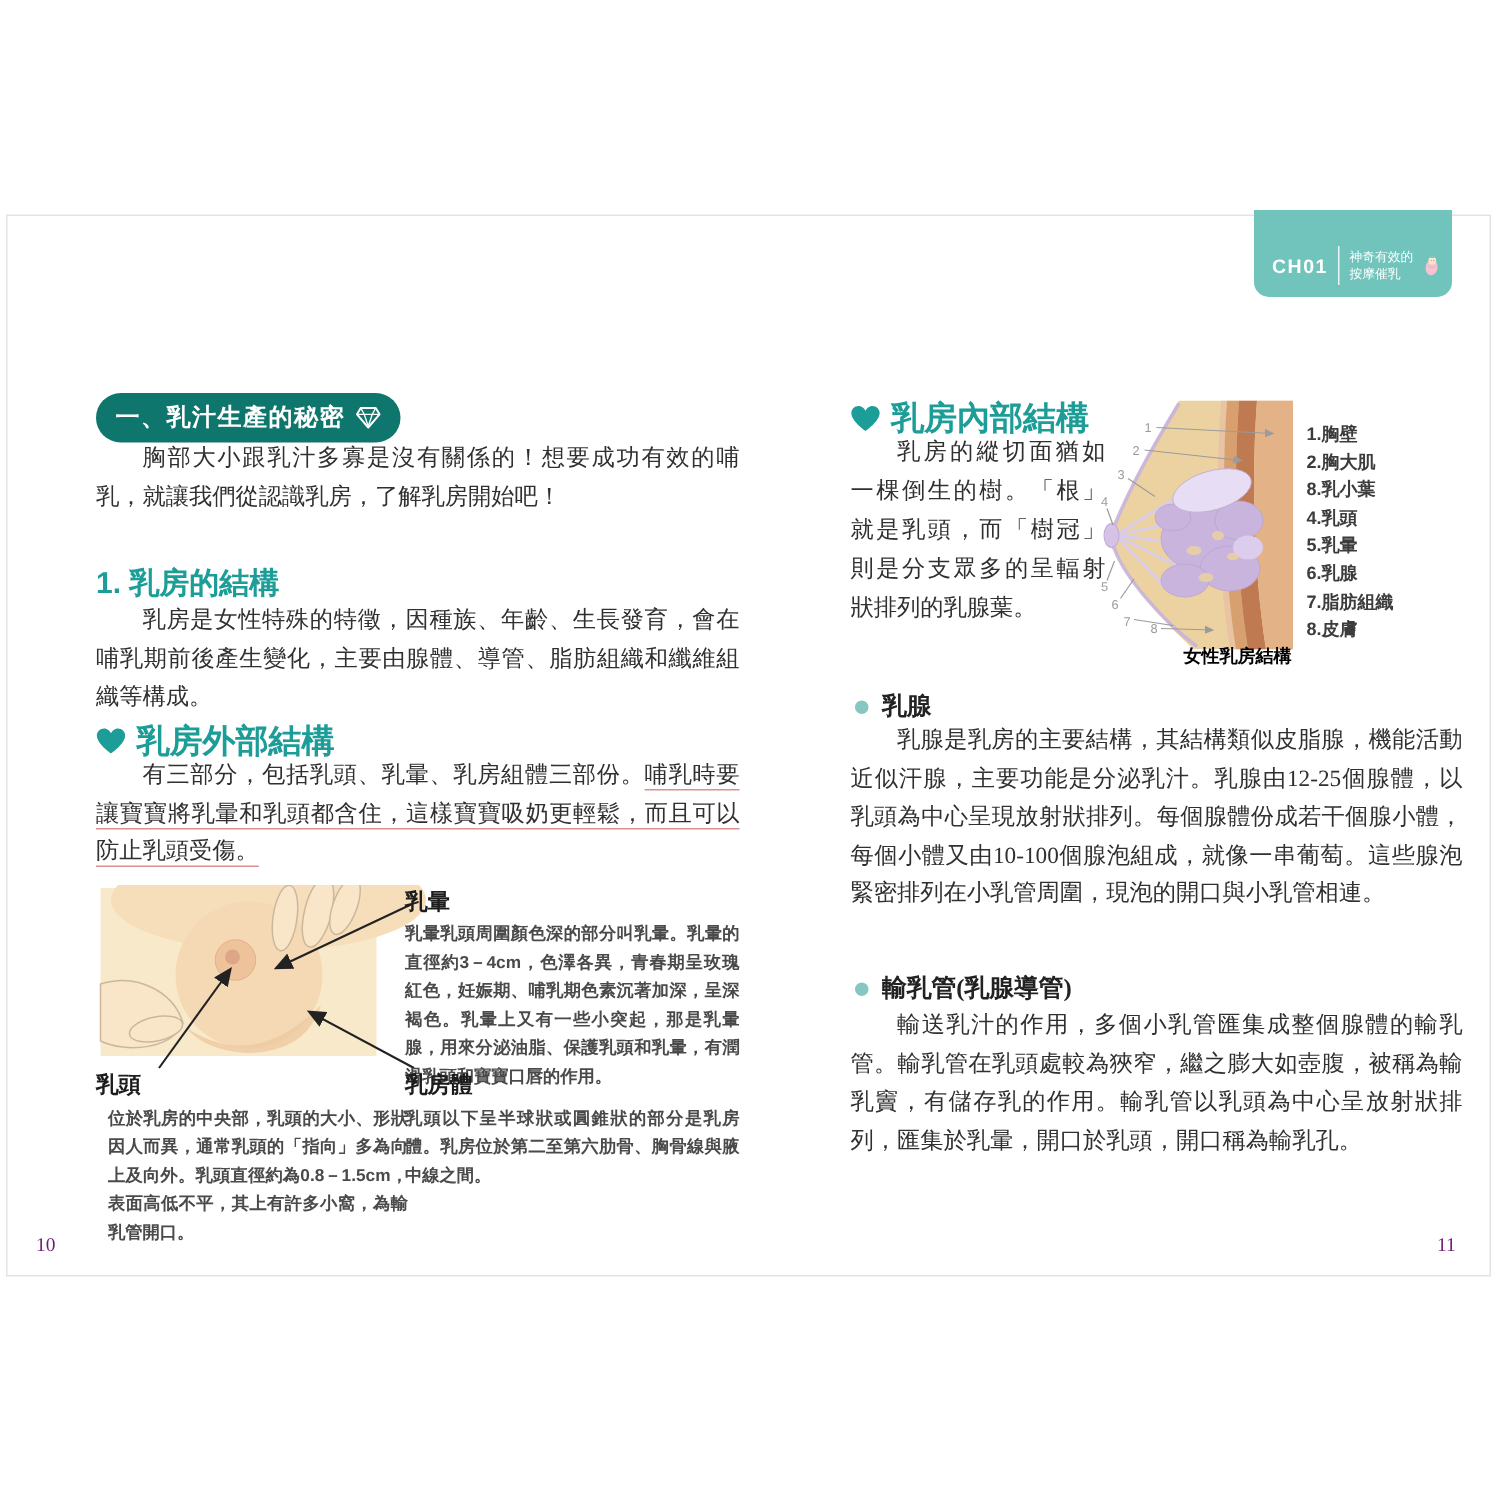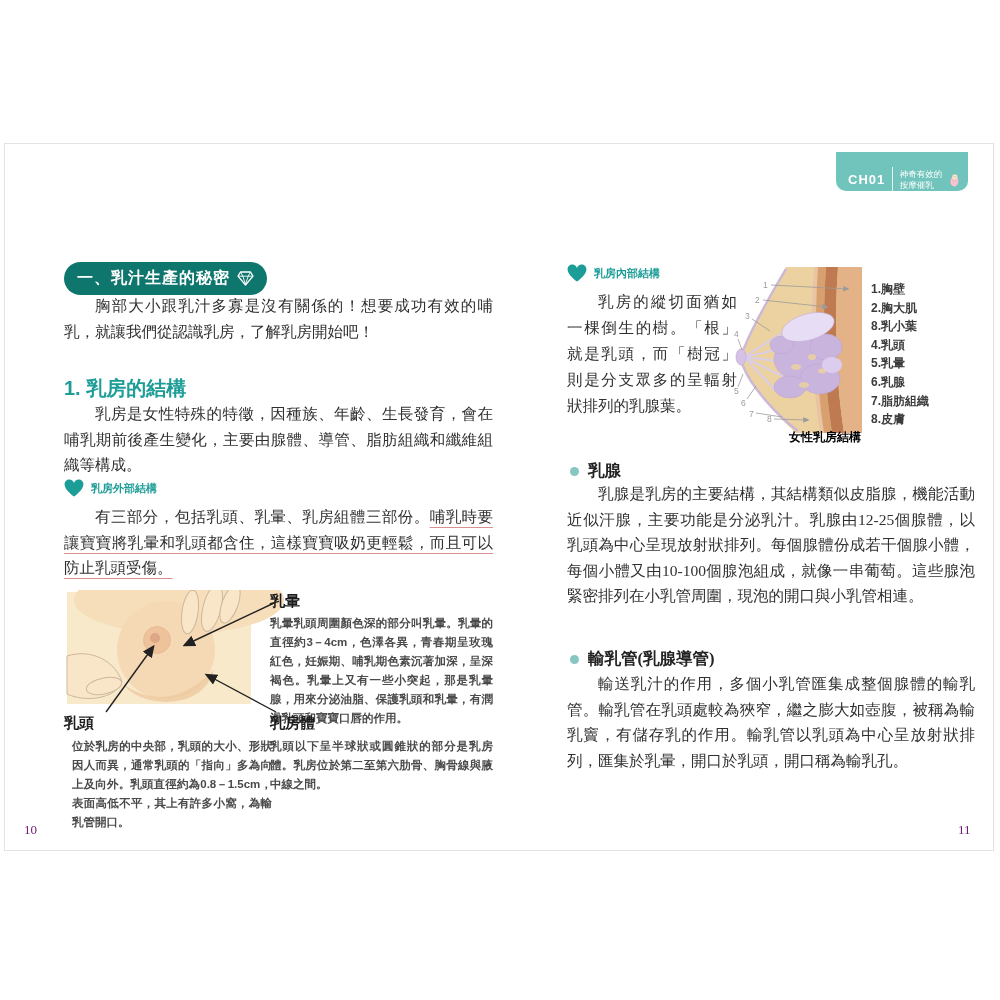--- a/index.html
+++ b/index.html
@@ -2,36 +2,36 @@
 <html><head>
 <meta charset="utf-8">
 <style>
   html,body{margin:0;padding:0;background:#ffffff;}
   body{width:1000px;height:1000px;position:relative;overflow:hidden;
        font-family:"Liberation Sans","DejaVu Sans",sans-serif;color:#303030;}
   .spread{position:absolute;left:4px;top:143px;width:990px;height:708px;
           background:#fff;border:1px solid #e3e3e3;box-sizing:border-box;}
   .abs{position:absolute;}
   
-  .tab{position:absolute;left:836px;top:152px;width:132px;height:39px;
+  .tab{position:absolute;left:836px;top:140px;width:132px;height:58px;
        background:#70c4bb;border-radius:0 0 10px 10px;display:flex;
        align-items:center;padding:16px 8px 0 12px;box-sizing:border-box;gap:7px;}
   .tab .ch{color:#fff;font-weight:bold;font-size:13px;letter-spacing:1px;}
   .tab .div{width:1px;height:26px;background:rgba(255,255,255,.85);}
   .tab .small{color:#fff;font-size:8.5px;line-height:11px;white-space:nowrap;}
   
   .badge{position:absolute;left:64px;top:262px;height:33px;background:#0f766e;
          border-radius:17px;display:inline-flex;align-items:center;gap:7px;
          padding:0 13px;color:#fff;font-weight:bold;font-size:16px;letter-spacing:1px;}
   .para{position:absolute;font-family:"Liberation Serif","DejaVu Serif",serif;
         font-size:15.5px;line-height:25.5px;text-align:justify;color:#303030;
         text-indent:2em;}
   .sec-head{position:absolute;color:#1d9d97;font-weight:bold;font-size:20px;text-align:center;}
   .heart-head{position:absolute;display:flex;align-items:center;gap:7px;
-              color:#1d9d97;font-weight:bold;font-size:11px;}
+              color:#1d9d97;font-weight:bold;font-size:22px;}
   .u{text-decoration:underline;text-decoration-color:#d89090;
      text-decoration-thickness:1px;text-underline-offset:5px;}
   .lbl{position:absolute;font-weight:bold;font-size:15px;color:#1c1c1c;}
   .desc{position:absolute;font-size:11.5px;line-height:19px;color:#4a4a4a;
         font-weight:bold;text-align:justify;}
   .pnum{position:absolute;font-size:13px;color:#701a75;
         font-family:"Liberation Serif","DejaVu Serif",serif;}
   .legend{position:absolute;left:871px;top:280px;list-style:none;margin:0;padding:0;}
   .legend li{font-size:12px;font-weight:bold;color:#3c3c3c;line-height:18.6px;}
   .caption{position:absolute;left:734px;top:429px;width:182px;text-align:center;

